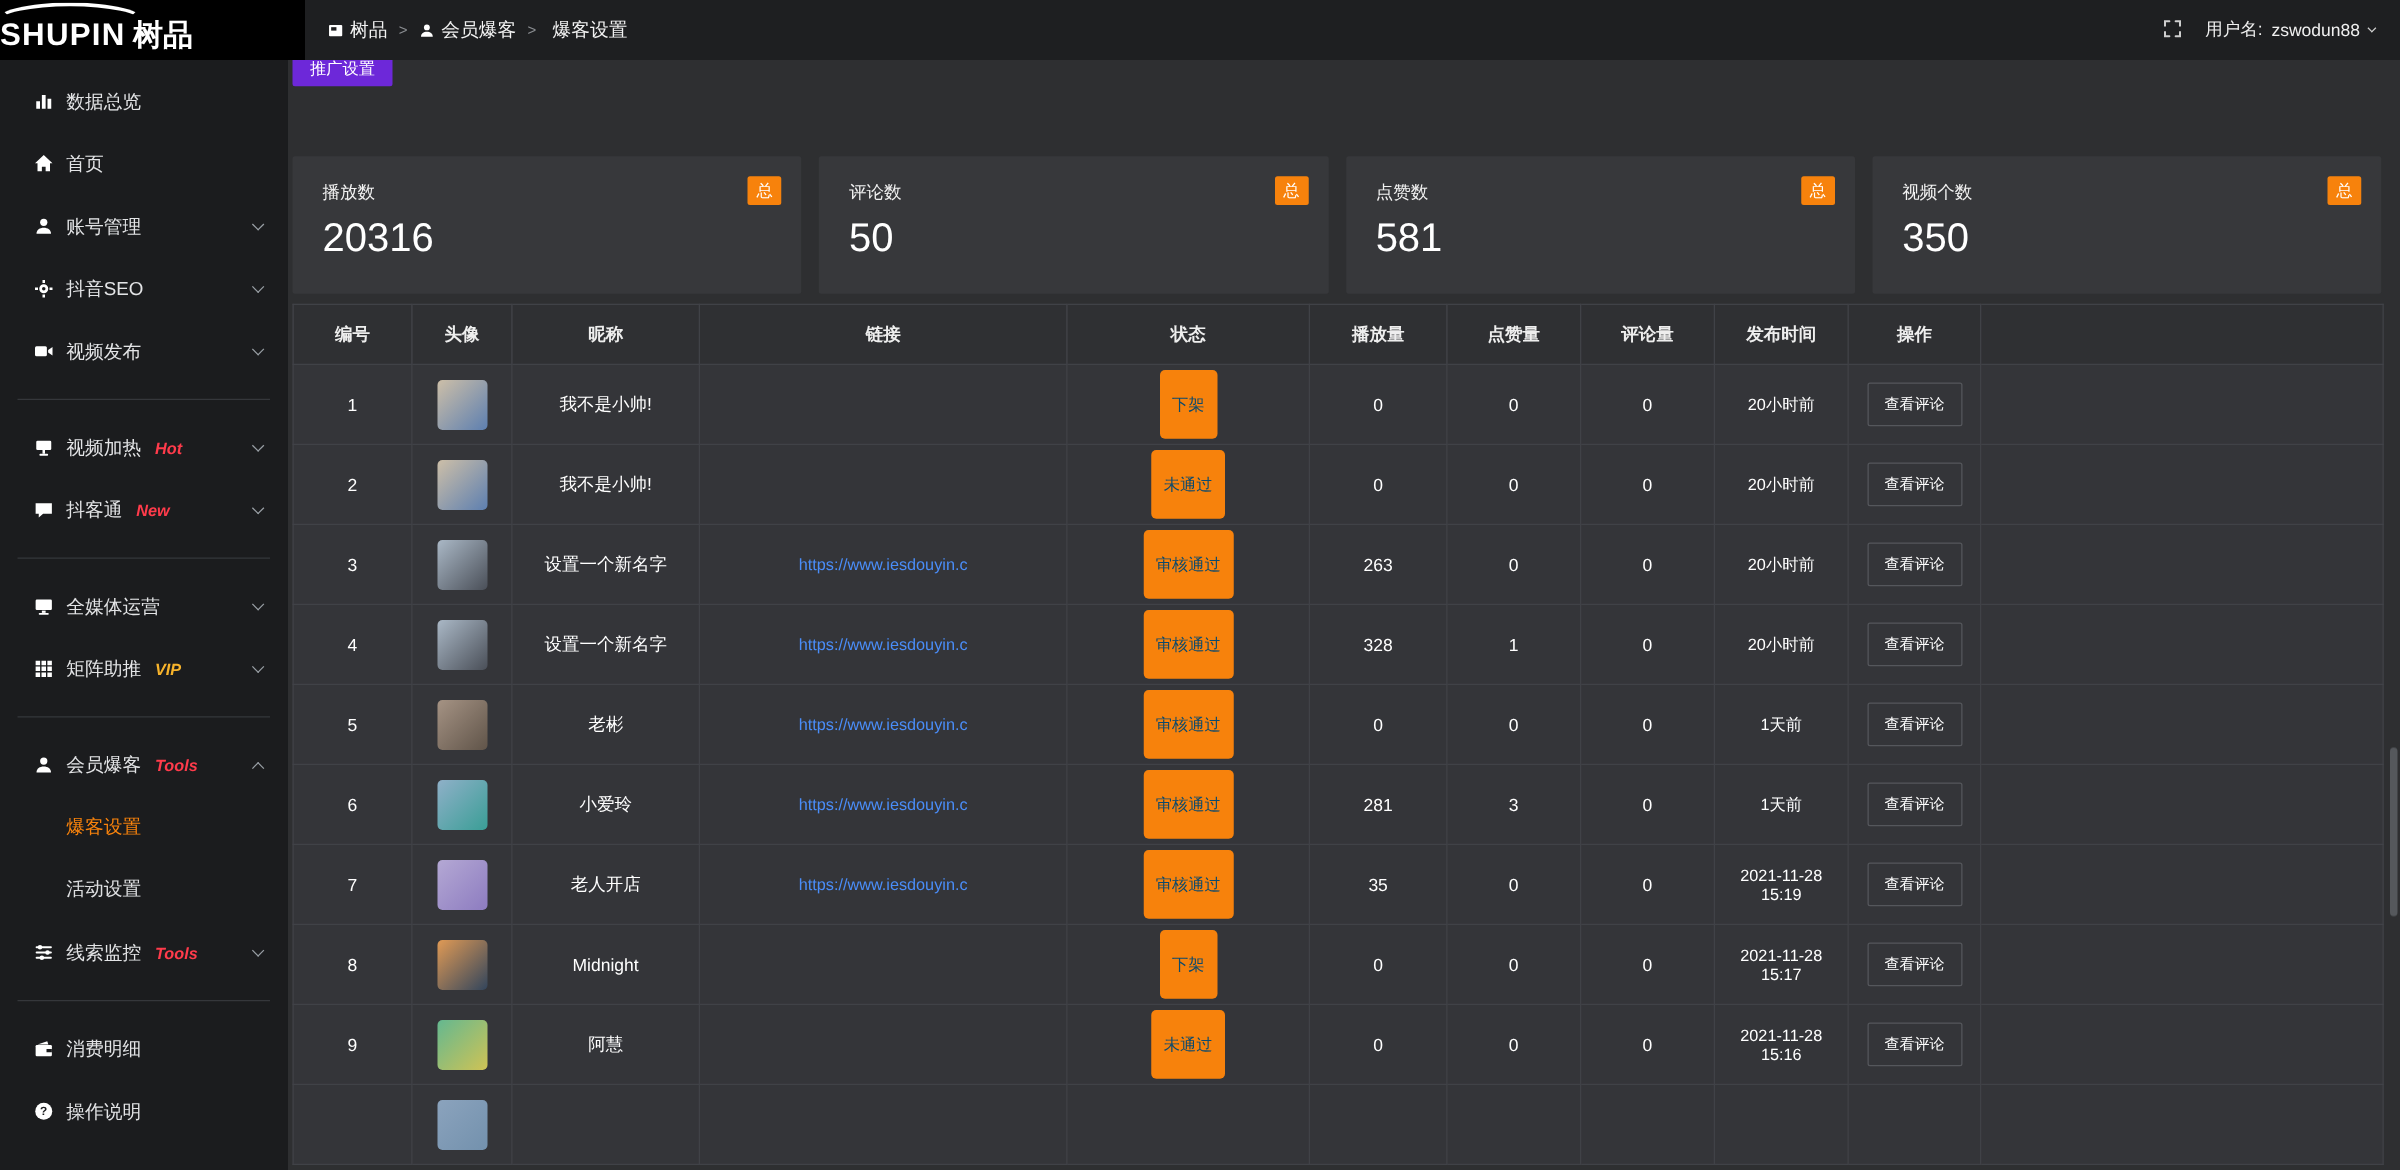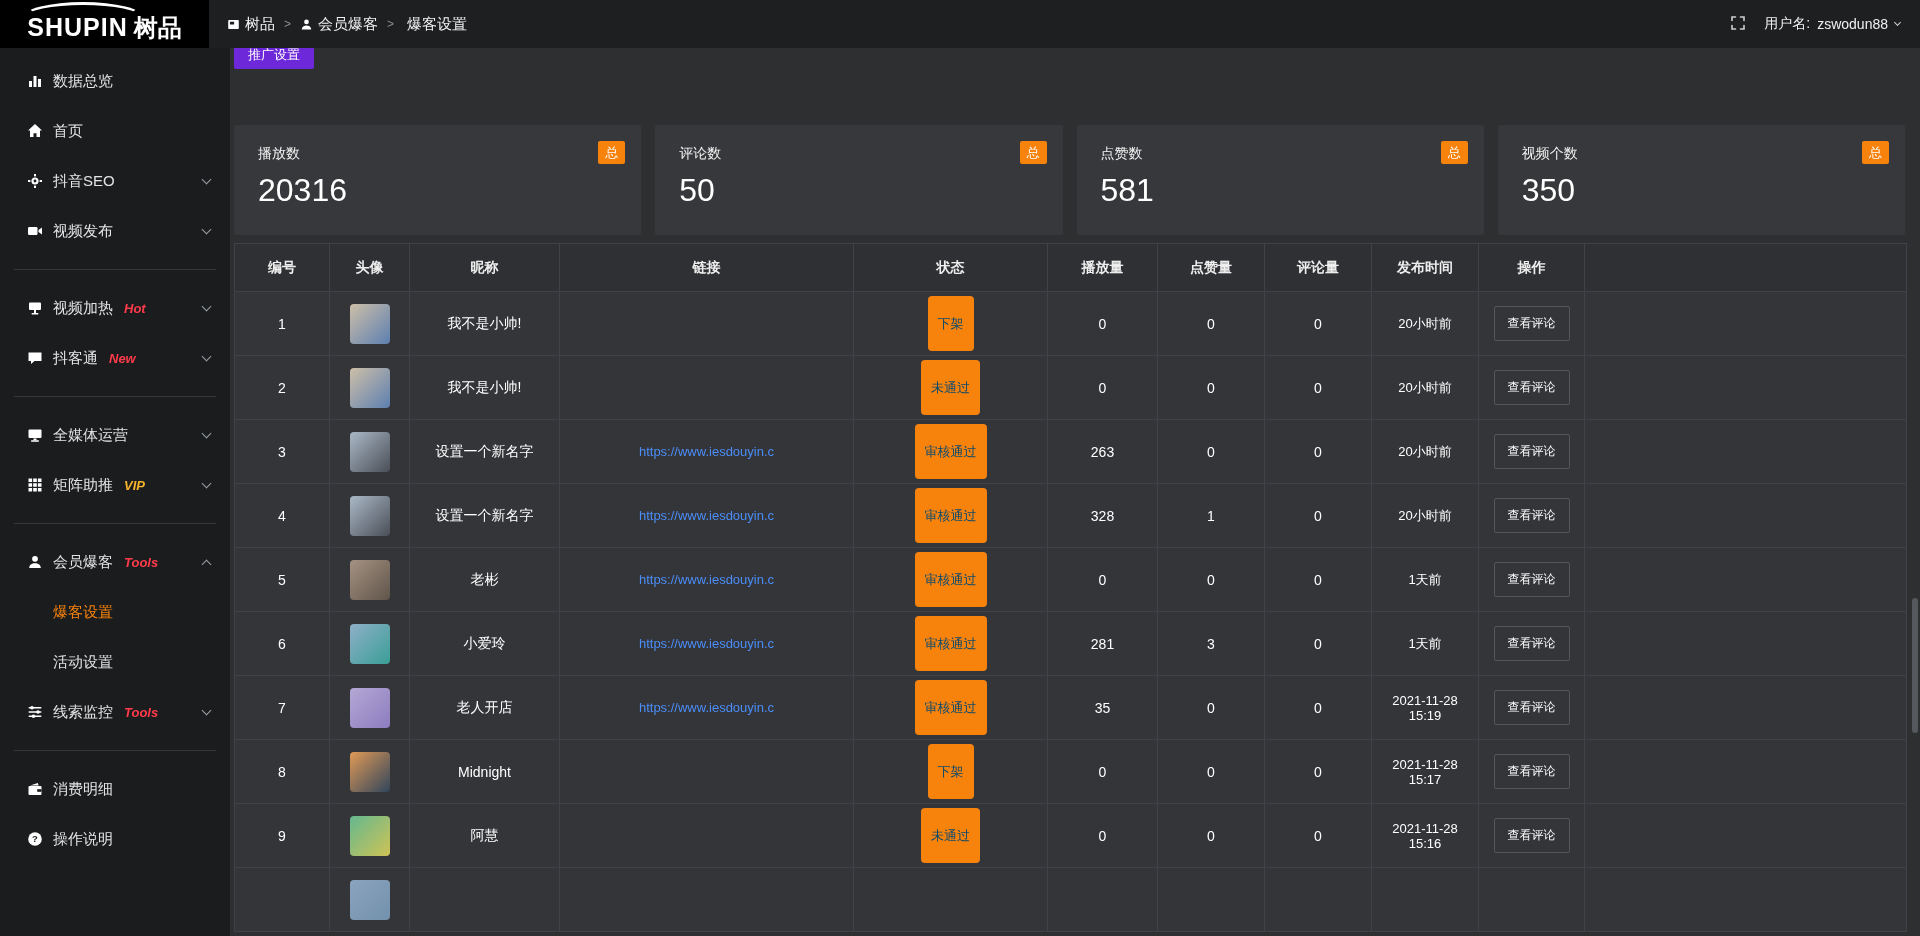--- a/index.html
+++ b/index.html
@@ -4,21 +4,21 @@
 <style>
   * { box-sizing: border-box; }
   html,body { margin:0; padding:0; }
   body {
     width:1920px; height:936px; overflow:hidden;
     background:#2e2f31; color:#fff;
     font-family:"Liberation Sans","DejaVu Sans",sans-serif;
   }
   
   .topbar { position:fixed; top:0; left:0; right:0; height:48px; background:#1e1f21; display:flex; align-items:center; z-index:10; }
-  .logo { width:209px; height:48px; background:#000; display:flex; align-items:center; justify-content:center; flex:none; }
+  .logo { width:244px; height:48px; background:#000; display:flex; align-items:center; justify-content:flex-start; flex:none; }
   .logo-inner { position:relative; padding-top:7px; white-space:nowrap; }
   .logo-arc { position:absolute; top:-3px; left:-4px; width:120px; height:30px;
               border:3px solid transparent; border-top:3px solid #fff; border-radius:50%; }
   .logo-text { font-size:25px; font-weight:bold; letter-spacing:1px; }
   .logo-cn { font-size:24px; font-weight:bold; margin-left:6px; }
   .crumbs { margin-left:18px; display:flex; align-items:center; gap:9px; font-size:15px; color:#f2f2f2; }
   .crumb { display:flex; align-items:center; gap:5px; cursor:pointer; }
   .crumb-sep { color:#8a8d91; font-size:12px; }
   .crumb-current { margin-left:4px; }
   .topbar-right { margin-left:auto; display:flex; align-items:flex-start; gap:18px; padding-right:20px; font-size:14px; color:#f0f0f0; }
@@ -132,20 +132,30 @@
         <span class="icon">
           <svg viewBox="0 0 16 16">
             <path d="M8 1 15 7.5 13 7.5 13 14 9.5 14 9.5 10.3 6.5 10.3 6.5 14 3 14 3 7.5 1 7.5Z"></path>
           </svg>
         </span>
         <span class="sb-label">首页</span>
       </div>
       <div class="sb-item">
         <span class="icon">
           <svg viewBox="0 0 16 16">
+            <circle cx="8" cy="4.8" r="2.9"></circle>
+            <path d="M2.2 14c0-3.2 2.6-4.8 5.8-4.8s5.8 1.6 5.8 4.8z"></path>
+          </svg>
+        </span>
+        <span class="sb-label">账号管理</span>
+        <span class="chev"></span>
+      </div>
+      <div class="sb-item">
+        <span class="icon">
+          <svg viewBox="0 0 16 16">
             <path d="M8 4.4A3.6 3.6 0 1 0 8 11.6 3.6 3.6 0 0 0 8 4.4Zm0 2.2A1.4 1.4 0 1 1 8 9.4 1.4 1.4 0 0 1 8 6.6Z"></path>
             <rect x="7" y="1" width="2" height="2.4"></rect>
             <rect x="7" y="12.6" width="2" height="2.4"></rect>
             <rect x="1" y="7" width="2.4" height="2"></rect>
             <rect x="12.6" y="7" width="2.4" height="2"></rect>
           </svg>
         </span>
         <span class="sb-label">抖音SEO</span>
         <span class="chev"></span>
       </div>

